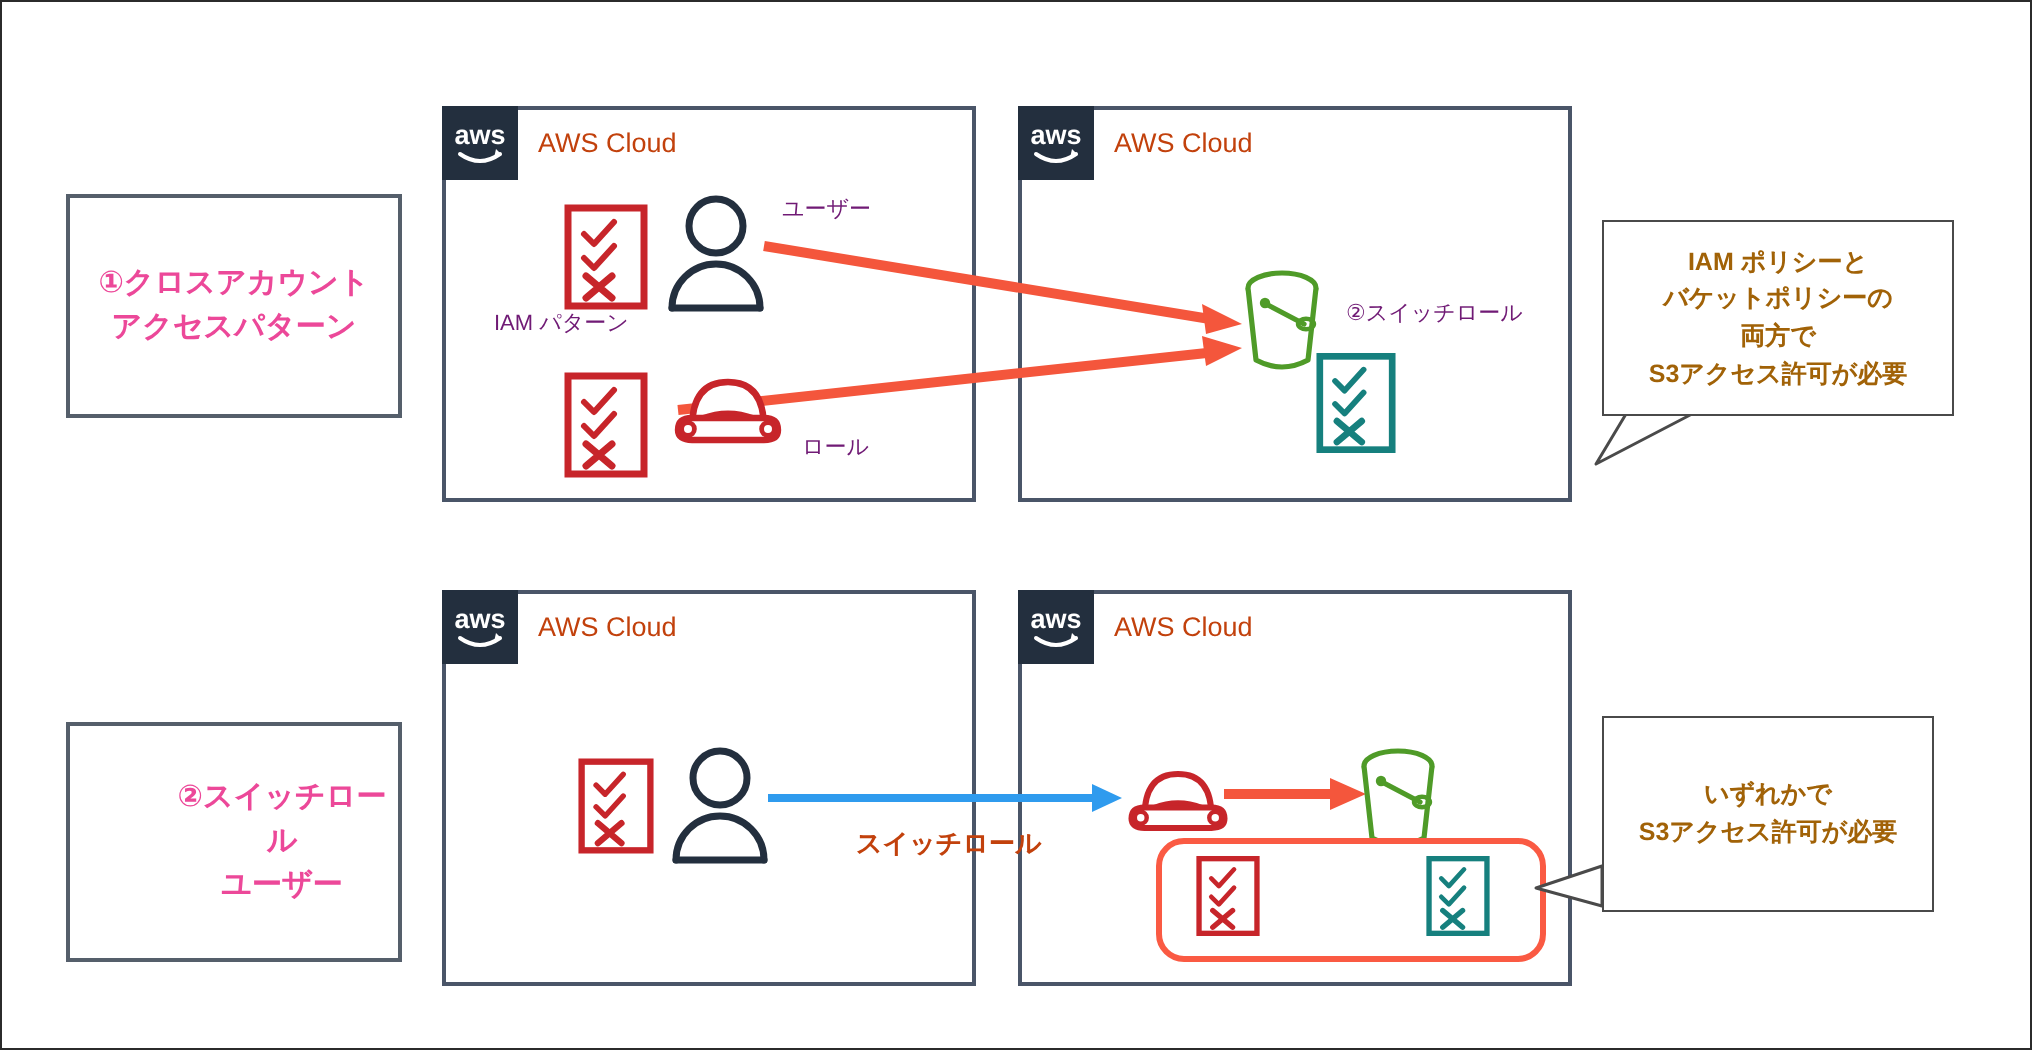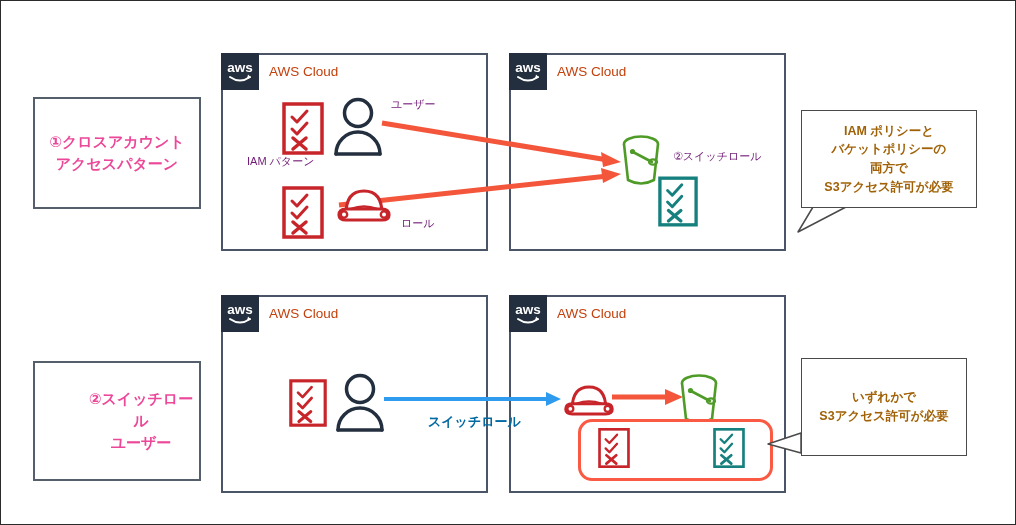--- a/index.html
+++ b/index.html
@@ -62,21 +62,21 @@
     white-space: nowrap;
   }
 
   
   .dlabel {
     font-size: 11px;
     color: #701a75;
     white-space: nowrap;
   }
   .dlabel.blue {
-    color: #0369a1;
+    color: #c2410c;
     font-weight: bold;
     font-size: 13px;
   }
 
   
   .callout {
     border: 1.5px solid #4a4a4a;
     background: #ffffff;
     box-sizing: border-box;
     display: flex;

